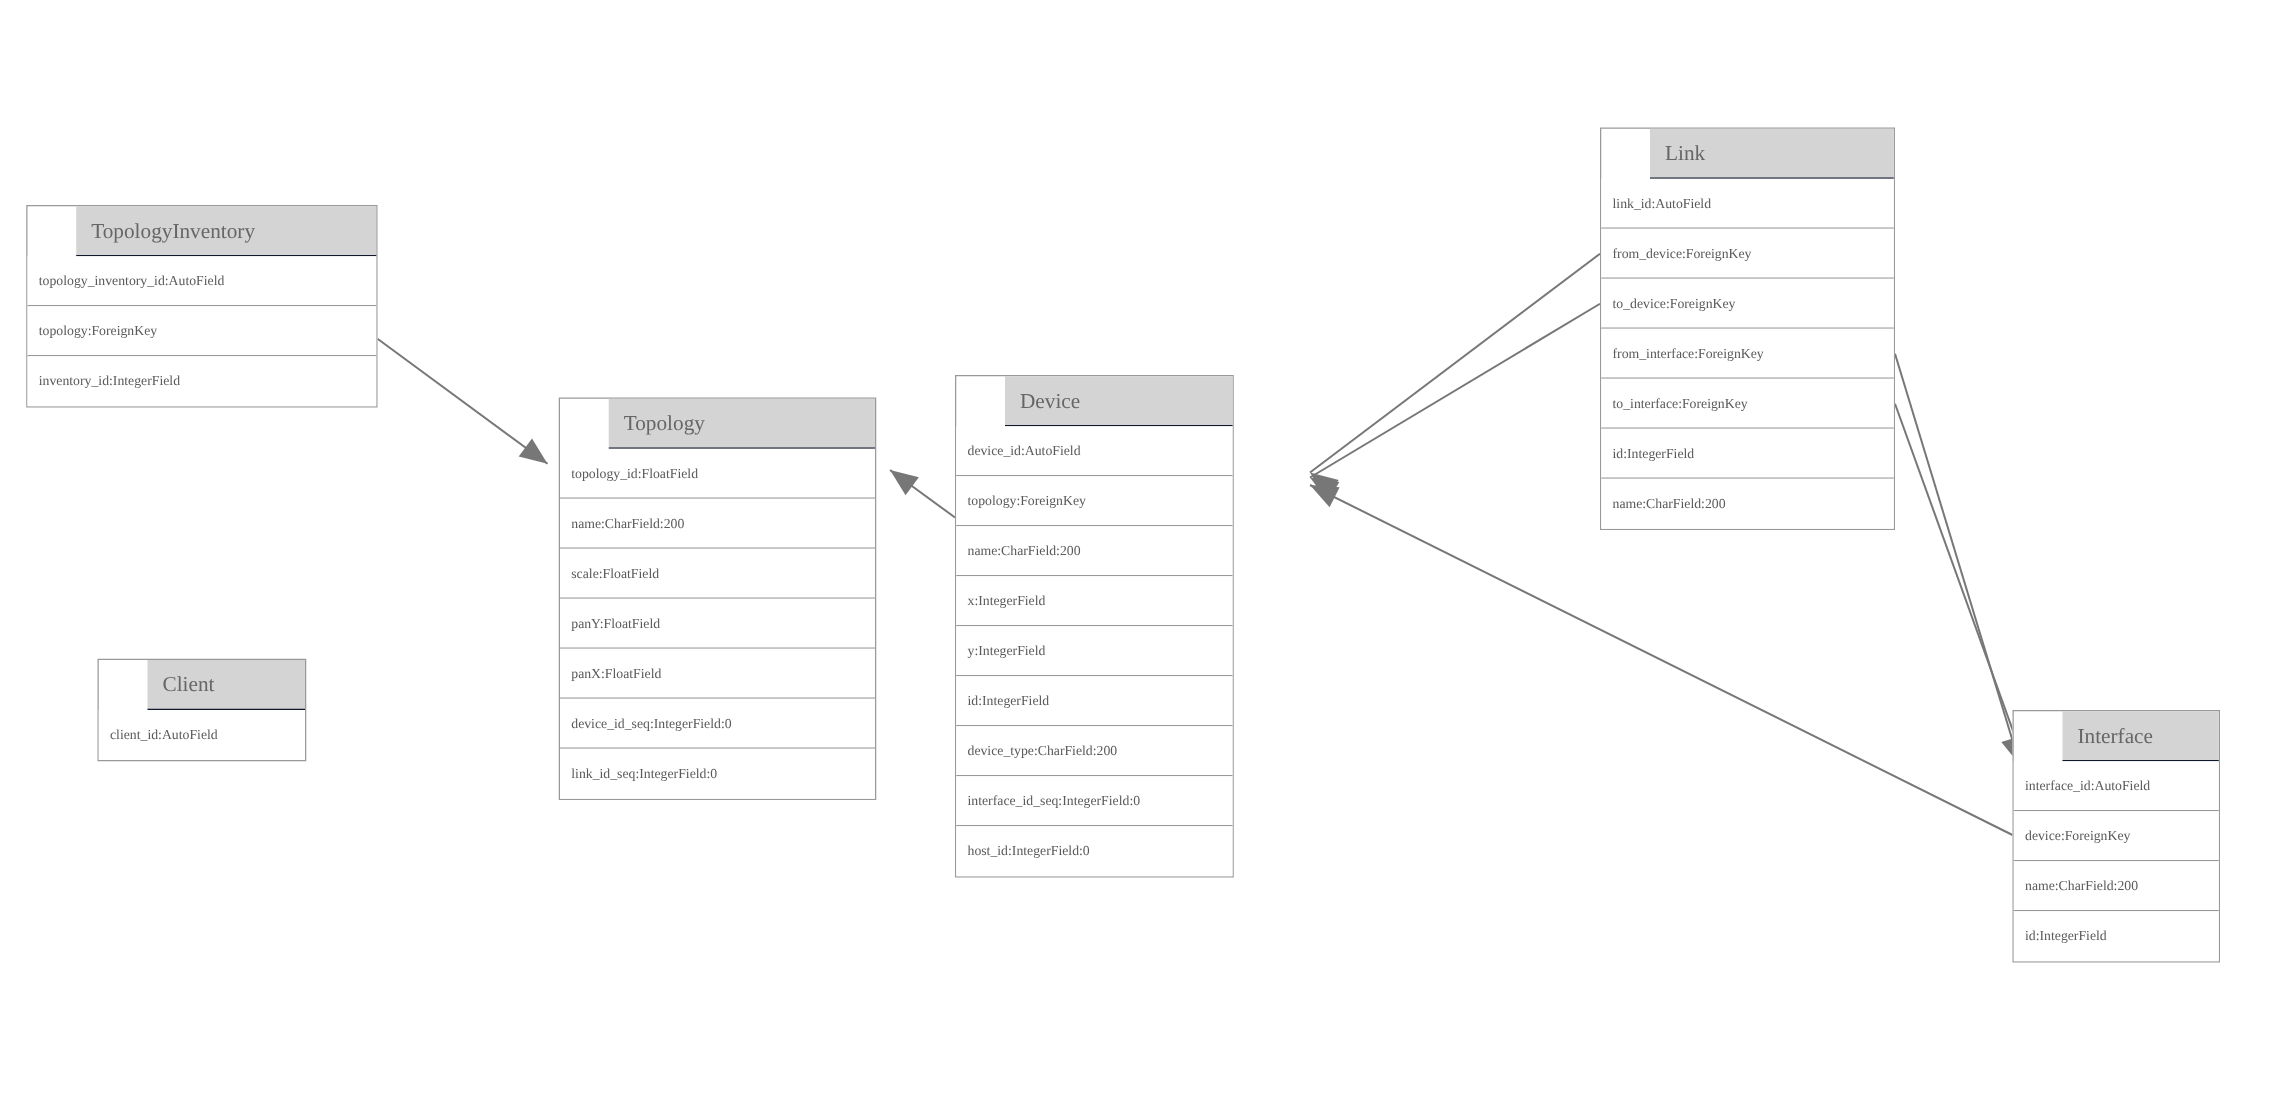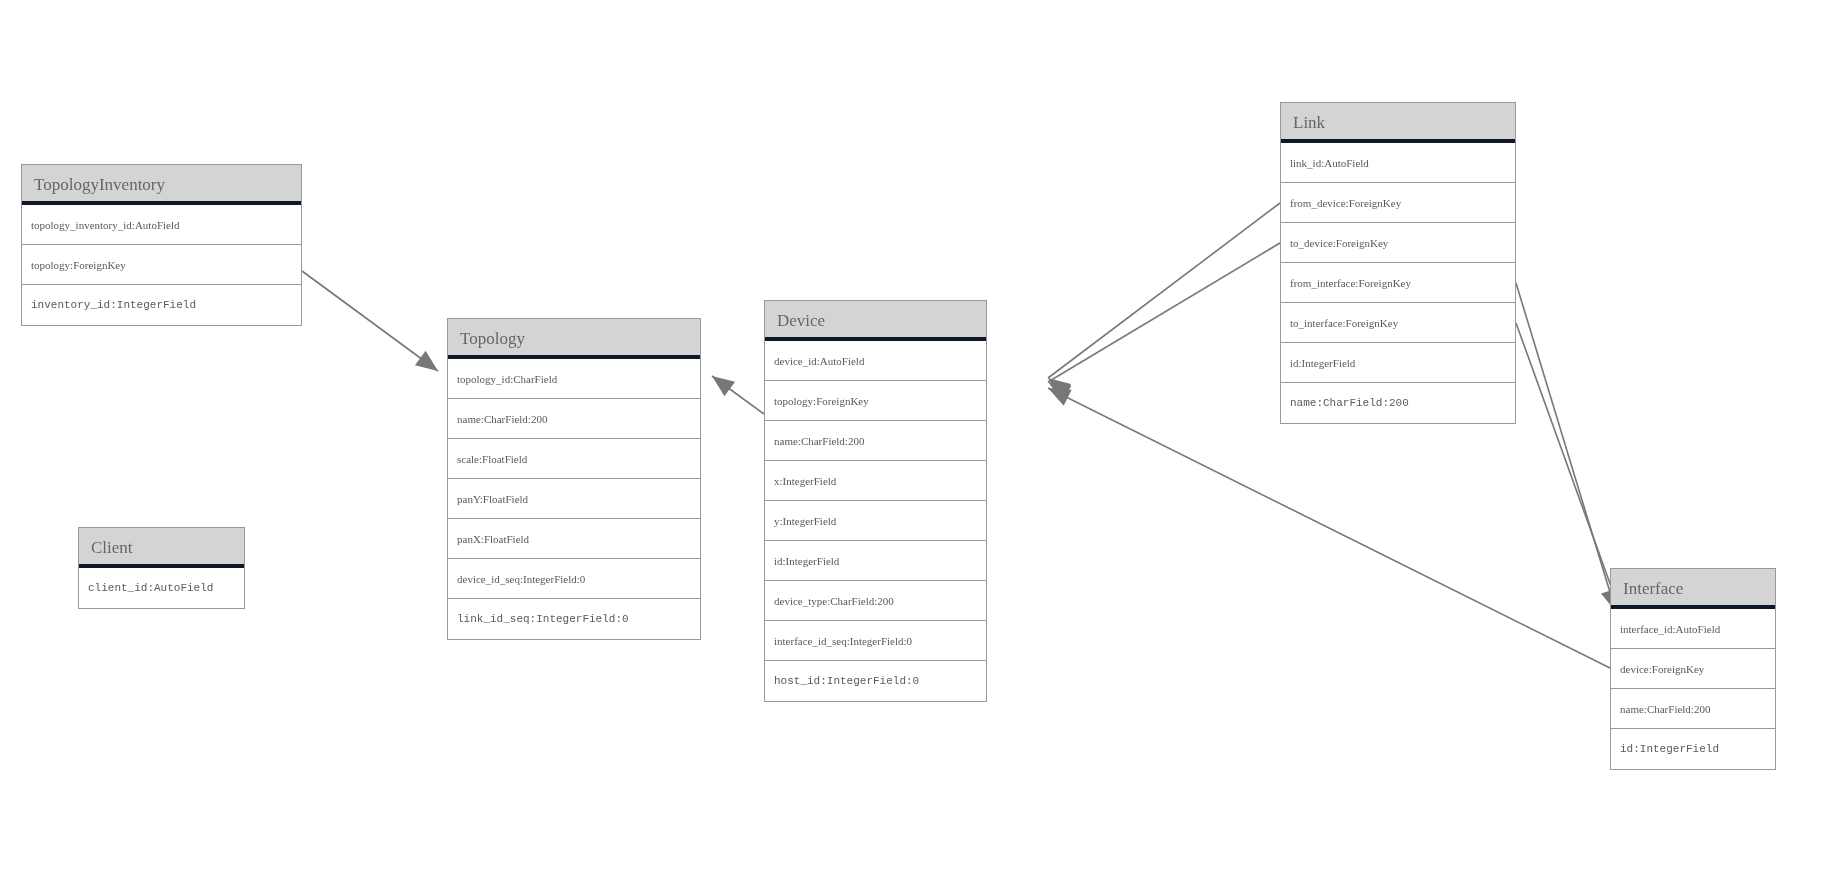--- a/index.html
+++ b/index.html
@@ -28,44 +28,44 @@
   .entity {
     position: absolute;
     box-sizing: border-box;
     border: 1px solid #999999;
     background: #ffffff;
     z-index: 2;
   }
   .entity-title {
     box-sizing: border-box;
     background: #d4d4d4;
-    border-bottom: 4px solid #0f172a;
+    border-bottom: 1px solid #0f172a;
     color: #666666;
     font-size: 17px;
     line-height: 40px;
     height: 40px;
     padding: 0 10px 0 12px;
     white-space: nowrap;
     overflow: hidden;
+    margin-left: 39px;
   }
   .entity-field {
     box-sizing: border-box;
     border-bottom: 1px solid #999999;
     color: #5a5a5a;
     font-size: 11px;
     line-height: 40px;
     height: 40px;
     padding: 0 10px 0 9px;
     white-space: nowrap;
     overflow: hidden;
     background: #ffffff;
   }
   .entity-field:last-child {
     border-bottom: none;
-    font-family: Liberation Mono, monospace;
   }
 </style>
 </head>
 <body>
 
 <div id="canvas">
   <svg id="edge-layer" viewBox="0 0 1824 874" xmlns="http://www.w3.org/2000/svg">
       <polyline points="302,271 438,371" fill="none" stroke="#777777" stroke-width="1.6"></polyline>
       <polygon points="0,0 -22,-9 -22,9" fill="#777777" transform="translate(438,371) rotate(36.3)"></polygon>
       <polyline points="764,414 712,376" fill="none" stroke="#777777" stroke-width="1.6"></polyline>
@@ -87,21 +87,21 @@
         <div class="entity-field">topology_inventory_id:AutoField</div>
         <div class="entity-field">topology:ForeignKey</div>
         <div class="entity-field">inventory_id:IntegerField</div>
       </div>
       <div class="entity" style="left: 78px; top: 527px; width: 167px;">
         <div class="entity-title">Client</div>
         <div class="entity-field">client_id:AutoField</div>
       </div>
       <div class="entity" style="left: 447px; top: 318px; width: 254px;">
         <div class="entity-title">Topology</div>
-        <div class="entity-field">topology_id:CharField</div>
+        <div class="entity-field">topology_id:FloatField</div>
         <div class="entity-field">name:CharField:200</div>
         <div class="entity-field">scale:FloatField</div>
         <div class="entity-field">panY:FloatField</div>
         <div class="entity-field">panX:FloatField</div>
         <div class="entity-field">device_id_seq:IntegerField:0</div>
         <div class="entity-field">link_id_seq:IntegerField:0</div>
       </div>
       <div class="entity" style="left: 764px; top: 300px; width: 223px;">
         <div class="entity-title">Device</div>
         <div class="entity-field">device_id:AutoField</div>

